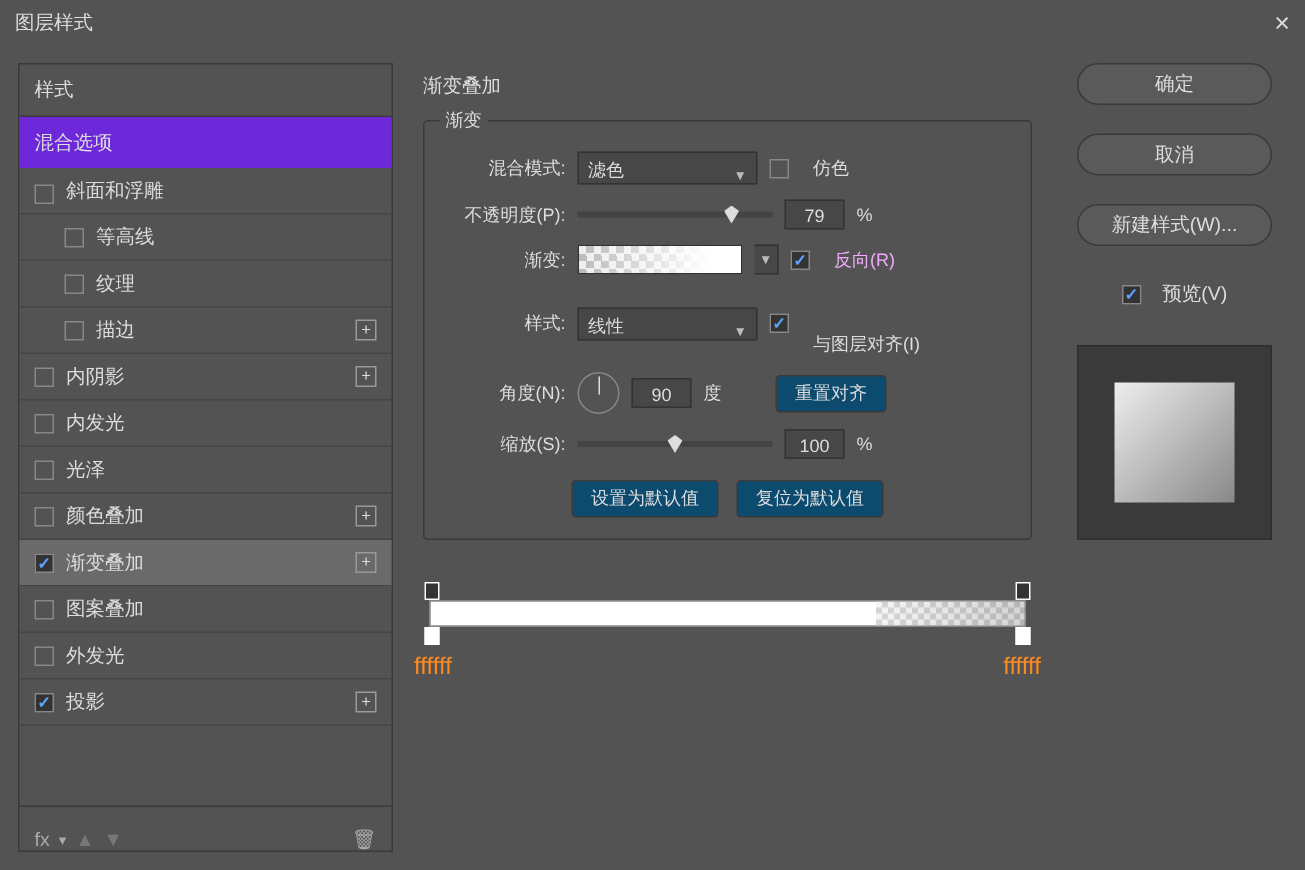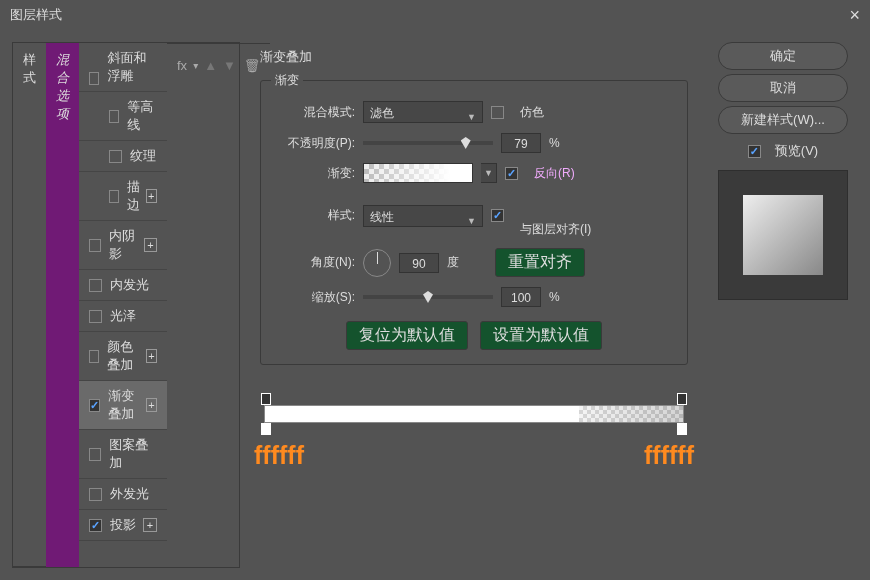--- a/index.html
+++ b/index.html
@@ -3,23 +3,23 @@
 <meta charset="utf-8">
 <style>
 * { box-sizing: border-box; margin: 0; padding: 0; font-family: "Microsoft YaHei", sans-serif; }
 body { background: #535353; width: 870px; height: 580px; overflow: hidden; }
 
 .title-bar { height: 30px; background: #535353; display: flex; align-items: center; padding: 0 10px; color: #ddd; font-size: 13px; justify-content: space-between; }
 .close-x { font-size: 18px; color: #ddd; cursor: pointer; }
 
 .main { display: flex; padding: 12px; height: 550px; gap: 0; }
 
-.left-panel { width: 228px; background: #535353; border: 1px solid #3a3a3a; display: flex; flex-direction: row; }
+.left-panel { width: 250px; background: #535353; border: 1px solid #3a3a3a; display: flex; flex-direction: column; }
 .lp-header { padding: 8px 10px; color: #ddd; font-size: 13px; border-bottom: 1px solid #3a3a3a; }
-.lp-sub { padding: 8px 10px; color: #ddd; font-size: 13px; background: #701a75; font-style: italic; }
+.lp-sub { padding: 8px 10px; color: #ddd; font-size: 13px; background: #6d28d9; }
 .lp-list { flex: 1; }
 .lp-item { display: flex; align-items: center; padding: 6px 10px; color: #ddd; font-size: 13px; border-bottom: 1px solid #454545; justify-content: space-between; cursor: pointer; }
 .lp-item.indent { padding-left: 30px; }
 .lp-item.selected { background: #6a6a6a; }
 .chk { width: 13px; height: 13px; border: 1px solid #888; margin-right: 8px; display: inline-flex; align-items: center; justify-content: center; background: #535353; }
 .chk.checked { background: #333; }
 .chk.checked::after { content: "✓"; color: #5aa3ff; font-size: 11px; font-weight: bold; }
 .plus-box { width: 14px; height: 14px; border: 1px solid #999; display: inline-flex; align-items: center; justify-content: center; font-size: 11px; color: #ddd; }
 .lp-footer { height: 30px; border-top: 1px solid #3a3a3a; display: flex; align-items: flex-end; padding: 0 10px; gap: 8px; color: #aaa; font-size: 13px; justify-content: space-between; }
 .lp-footer-left { display: flex; align-items: center; gap: 6px; }
@@ -33,34 +33,34 @@
 .select { background: #474747; border: 1px solid #333; color: #ddd; font-size: 12px; height: 22px; padding: 0 6px; display: flex; align-items: flex-end; justify-content: space-between; width: 120px; }
 .select .caret { font-size: 9px; color: #bbb; }
 .slider { flex: 1; height: 4px; background: #444; position: relative; max-width: 130px; }
 .slider-thumb { position: absolute; top: -4px; width: 10px; height: 12px; background: #ddd; transform: translateX(-50%); clip-path: polygon(50% 100%, 0 30%, 50% 0, 100% 30%); }
 .num-input { width: 40px; height: 20px; background: #474747; border: 1px solid #333; color: #ddd; font-size: 12px; text-align: center; line-height: 20px; }
 .pct { color: #ddd; font-size: 12px; }
 .grad-preview { width: 110px; height: 20px; border: 1px solid #333; background: linear-gradient(to right, rgba(255,255,255,0.2), #fff); background-color: #888; background-image: linear-gradient(to right, rgba(255,255,255,0) 0%, #fff 80%), repeating-conic-gradient(#bbb 0 25%, #eee 0 50%); background-size: auto, 10px 10px; }
 .grad-caret { width: 16px; height: 20px; background: #474747; border: 1px solid #333; border-left: none; display: flex; align-items: center; justify-content: center; font-size: 9px; color: #bbb; }
 .angle-dial { width: 28px; height: 28px; border: 1px solid #888; border-radius: 50%; position: relative; background: #535353; }
 .angle-dial::after { content: ""; position: absolute; width: 1px; height: 12px; background: #ddd; left: 50%; top: 2px; transform-origin: bottom; transform: rotate(0deg); }
-.btn-small { background: #14532d; border: 1px solid #3a3a3a; color: #ddd; font-size: 16px; padding: 3px 12px; border-radius: 3px; cursor: pointer; }
+.btn-small { background: #0c4a6e; border: 1px solid #3a3a3a; color: #ddd; font-size: 12px; padding: 3px 12px; border-radius: 3px; cursor: pointer; }
 .btn-row { display: flex; gap: 12px; justify-content: center; margin-top: 14px; }
 
 .grad-bar-area { margin-top: 40px; padding: 0 4px; }
 .grad-bar { height: 18px; border: 1px solid #888; position: relative; background: linear-gradient(to right, #fff 0%, #fff 75%, rgba(255,255,255,0.3) 100%); background-color: #888; }
 .grad-bar-checker { position: absolute; right: 0; top: 0; bottom: 0; width: 25%; background-image: repeating-conic-gradient(#bbb 0 25%, #eee 0 50%); background-size: 8px 8px; opacity: 0.6; }
 .stop { position: absolute; width: 10px; height: 12px; background: #333; border: 1px solid #fff; }
 .stop.top { top: -13px; }
 .stop.bottom { bottom: -13px; }
 .stop.left { left: -4px; }
 .stop.right { right: -4px; }
-.hex-label { color: #ff8a1f; font-size: 25px; font-weight: bold; position: absolute; }
-
-.right-panel { width: 150px; padding: 0 4px; display: flex; flex-direction: column; align-items: center; gap: 4px; }
+.hex-label { color: #ff8a1f; font-size: 16px; font-weight: normal; position: absolute; }
+
+.right-panel { width: 150px; padding: 0 4px; display: flex; flex-direction: column; align-items: center; gap: 19px; }
 .btn-pill { width: 130px; height: 28px; border: 1px solid #3a3a3a; border-radius: 14px; background: #5a5a5a; color: #ddd; font-size: 13px; display: flex; align-items: center; justify-content: center; cursor: pointer; }
 .preview-chk { display: flex; align-items: center; gap: 6px; color: #ddd; font-size: 13px; margin-top: 4px; }
 .preview-box { width: 130px; height: 130px; border: 1px solid #2e2e2e; background: #3a3a3a; display: flex; align-items: center; justify-content: center; margin-top: 6px; }
 .preview-inner { width: 80px; height: 80px; background: linear-gradient(135deg, #eee, #888); }
 </style>
 </head>
 <body>
 
 <div class="title-bar">
   <span>图层样式</span>
@@ -216,22 +216,22 @@
       <div class="row">
         <div class="row-label">缩放(S):</div>
         <div class="slider">
             <div class="slider-thumb" style="left:50%;"></div>
           </div>
         <div class="num-input">100</div>
         <span class="pct">%</span>
       </div>
 
       <div class="btn-row">
+        <div class="btn-small">设置为默认值</div>
         <div class="btn-small">复位为默认值</div>
-        <div class="btn-small">设置为默认值</div>
       </div>
     </div>
 
     <div class="grad-bar-area" style="position:relative;">
       <div class="grad-bar">
         <div class="grad-bar-checker"></div>
         <div class="stop top left"></div>
         <div class="stop top right"></div>
         <div class="stop bottom left" style="background:#fff;"></div>
         <div class="stop bottom right" style="background:#fff;"></div>

